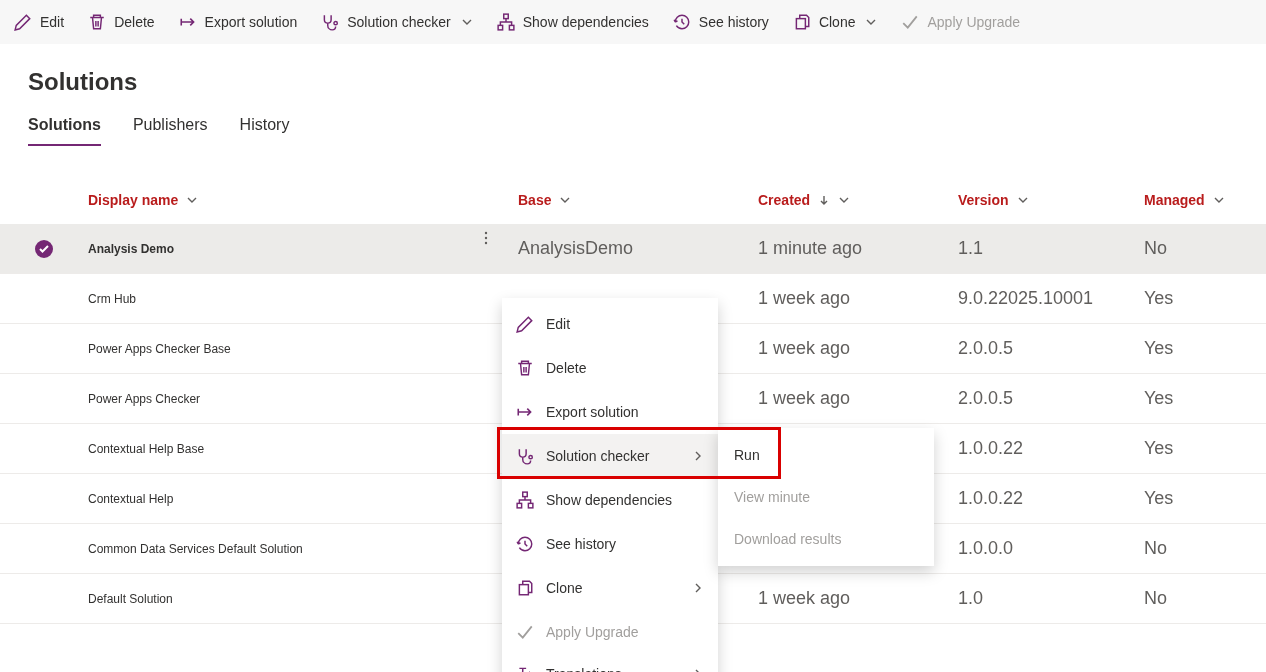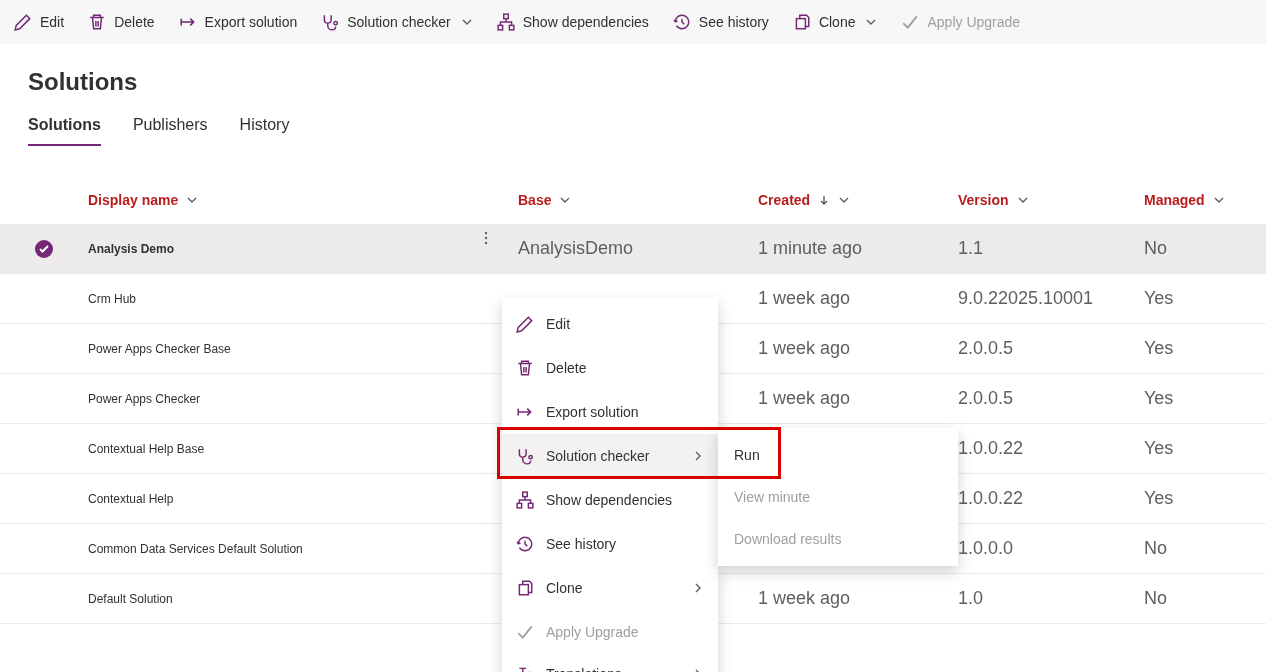--- a/index.html
+++ b/index.html
@@ -132,21 +132,21 @@
   width: 284px; height: 52px;
   border: 3px solid #d90000;
   z-index: 30;
   pointer-events: none;
 }
 
 
 .sub {
   position:absolute;
   left: 718px; top: 428px;
-  width: 240px;
+  width: 216px;
   background:#fff;
   box-shadow: 0 6px 14px rgba(0,0,0,.18);
   padding: 6px 0;
   z-index: 25;
 }
 .sub .si {
   height: 42px; display:flex; align-items:center;
   padding: 0 16px; color:#323130; cursor:pointer;
 }
 .sub .si.disabled { color:#a19f9d; cursor:default; }

